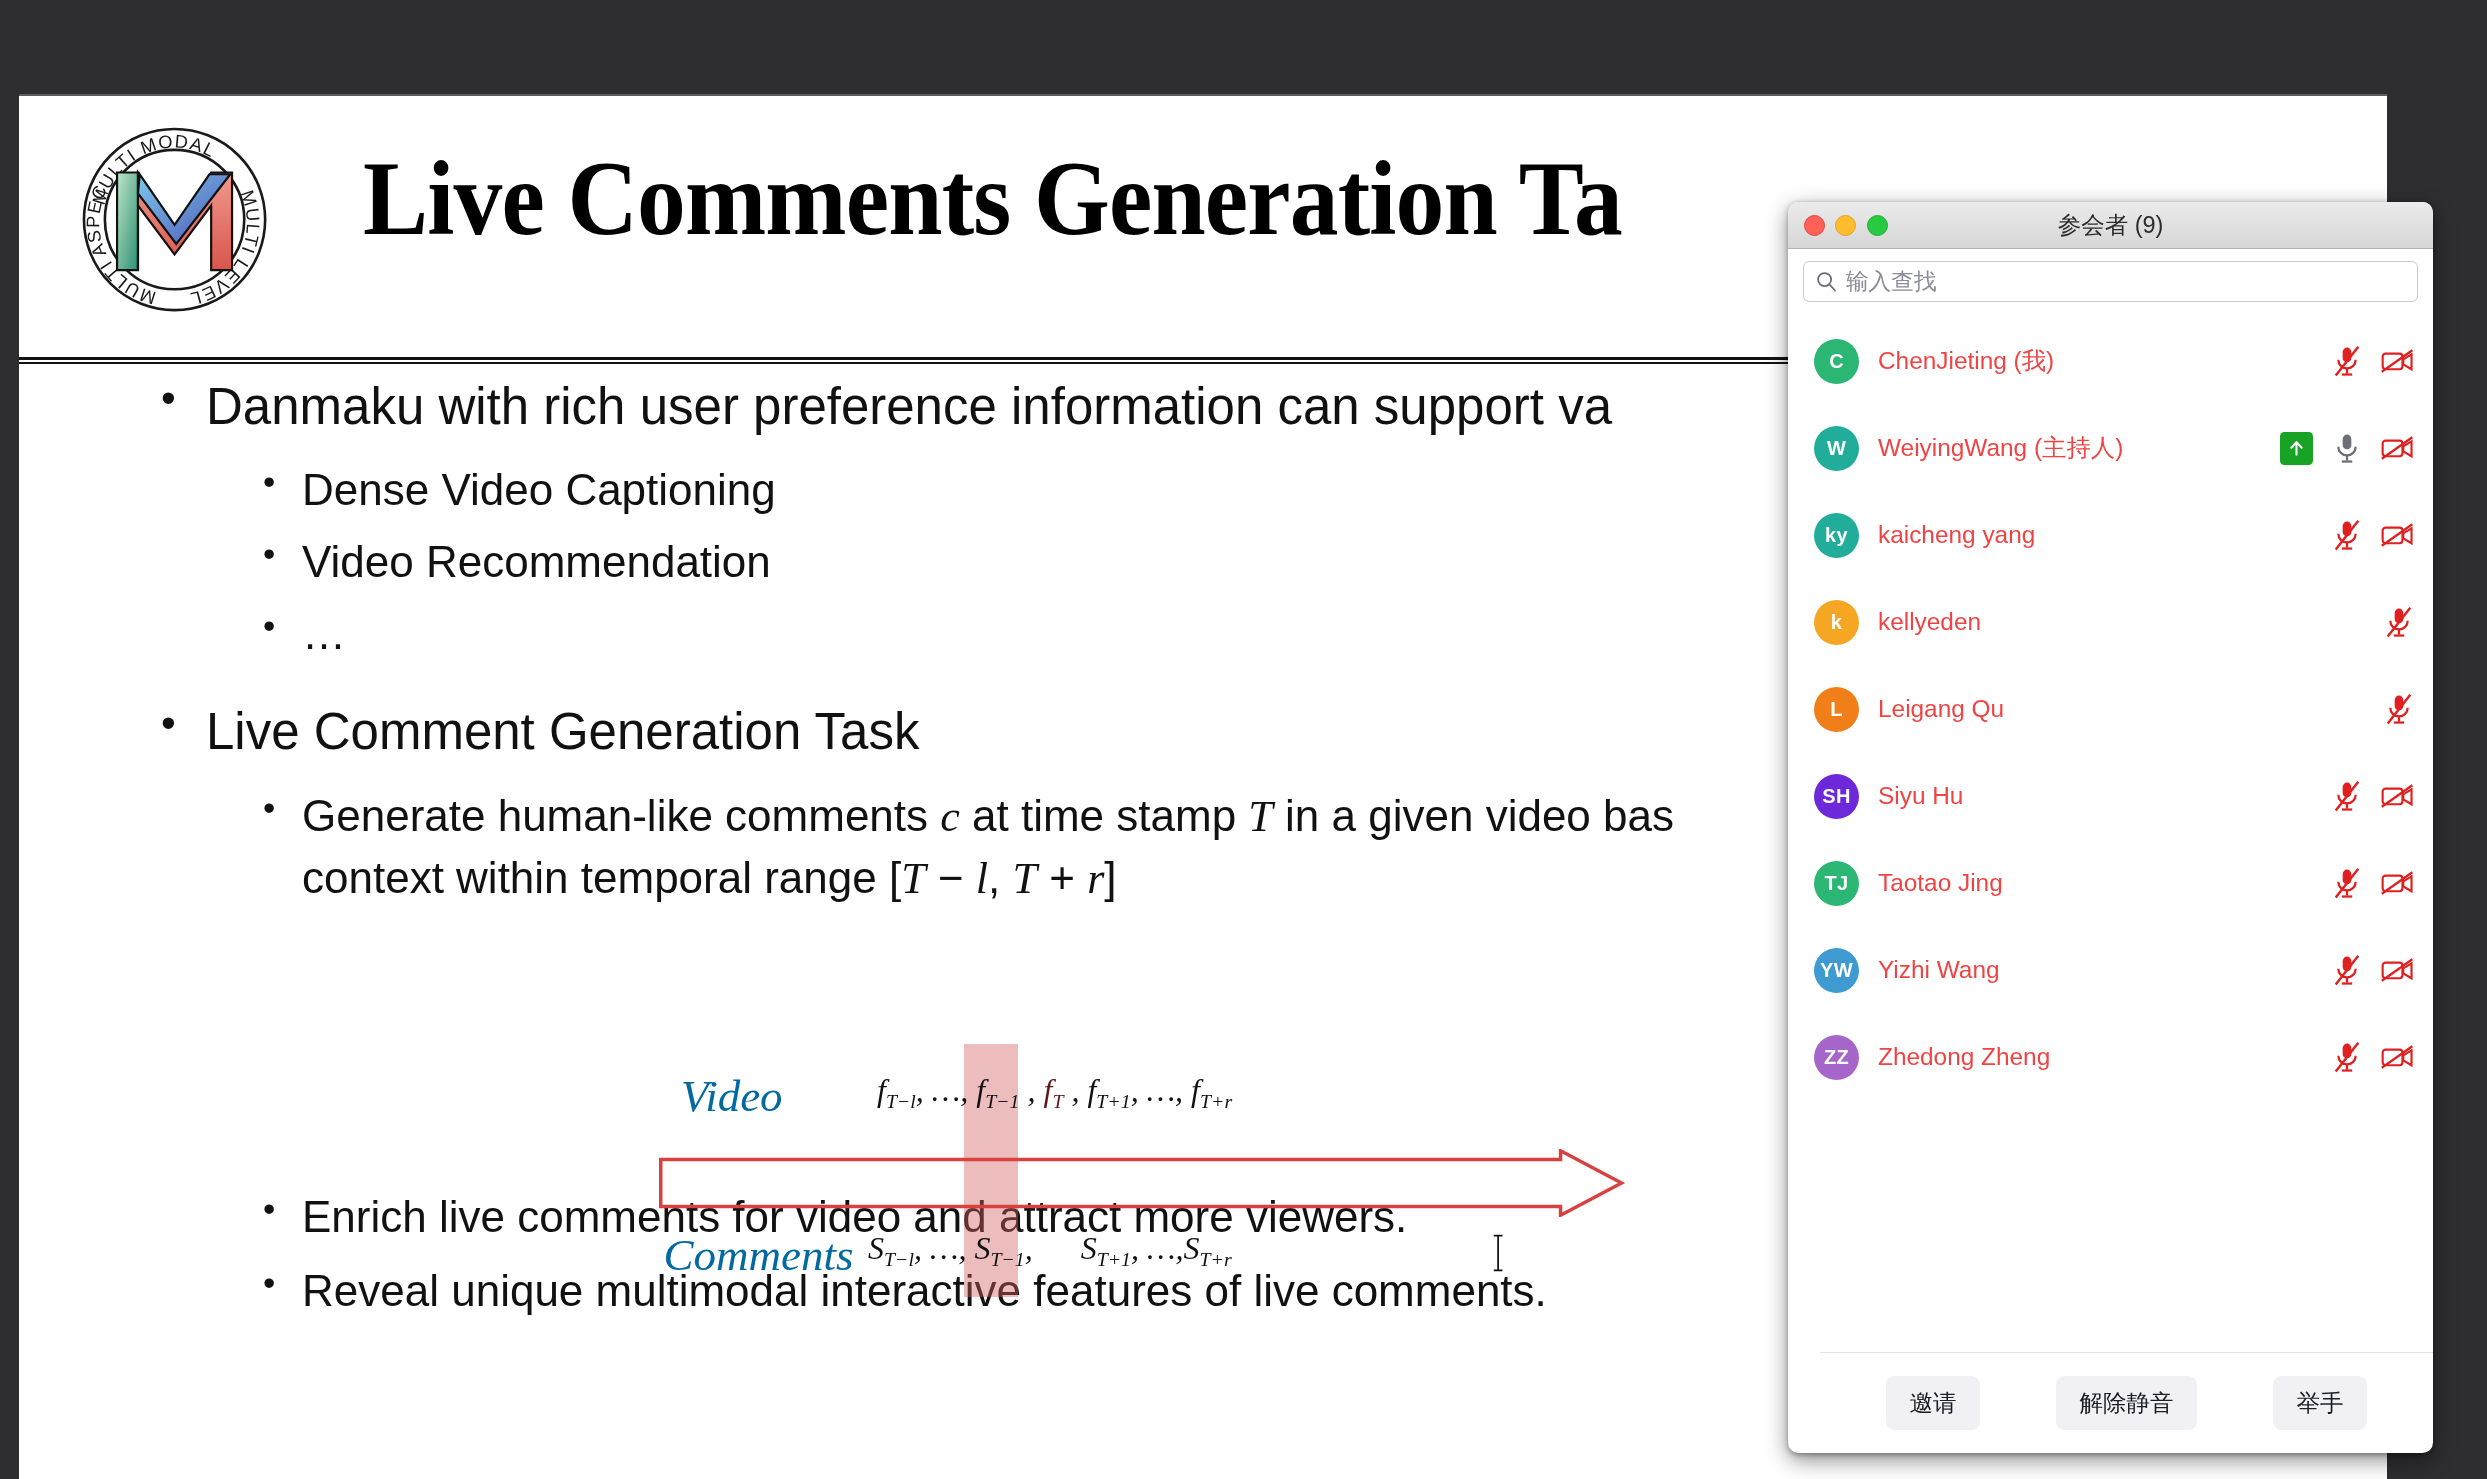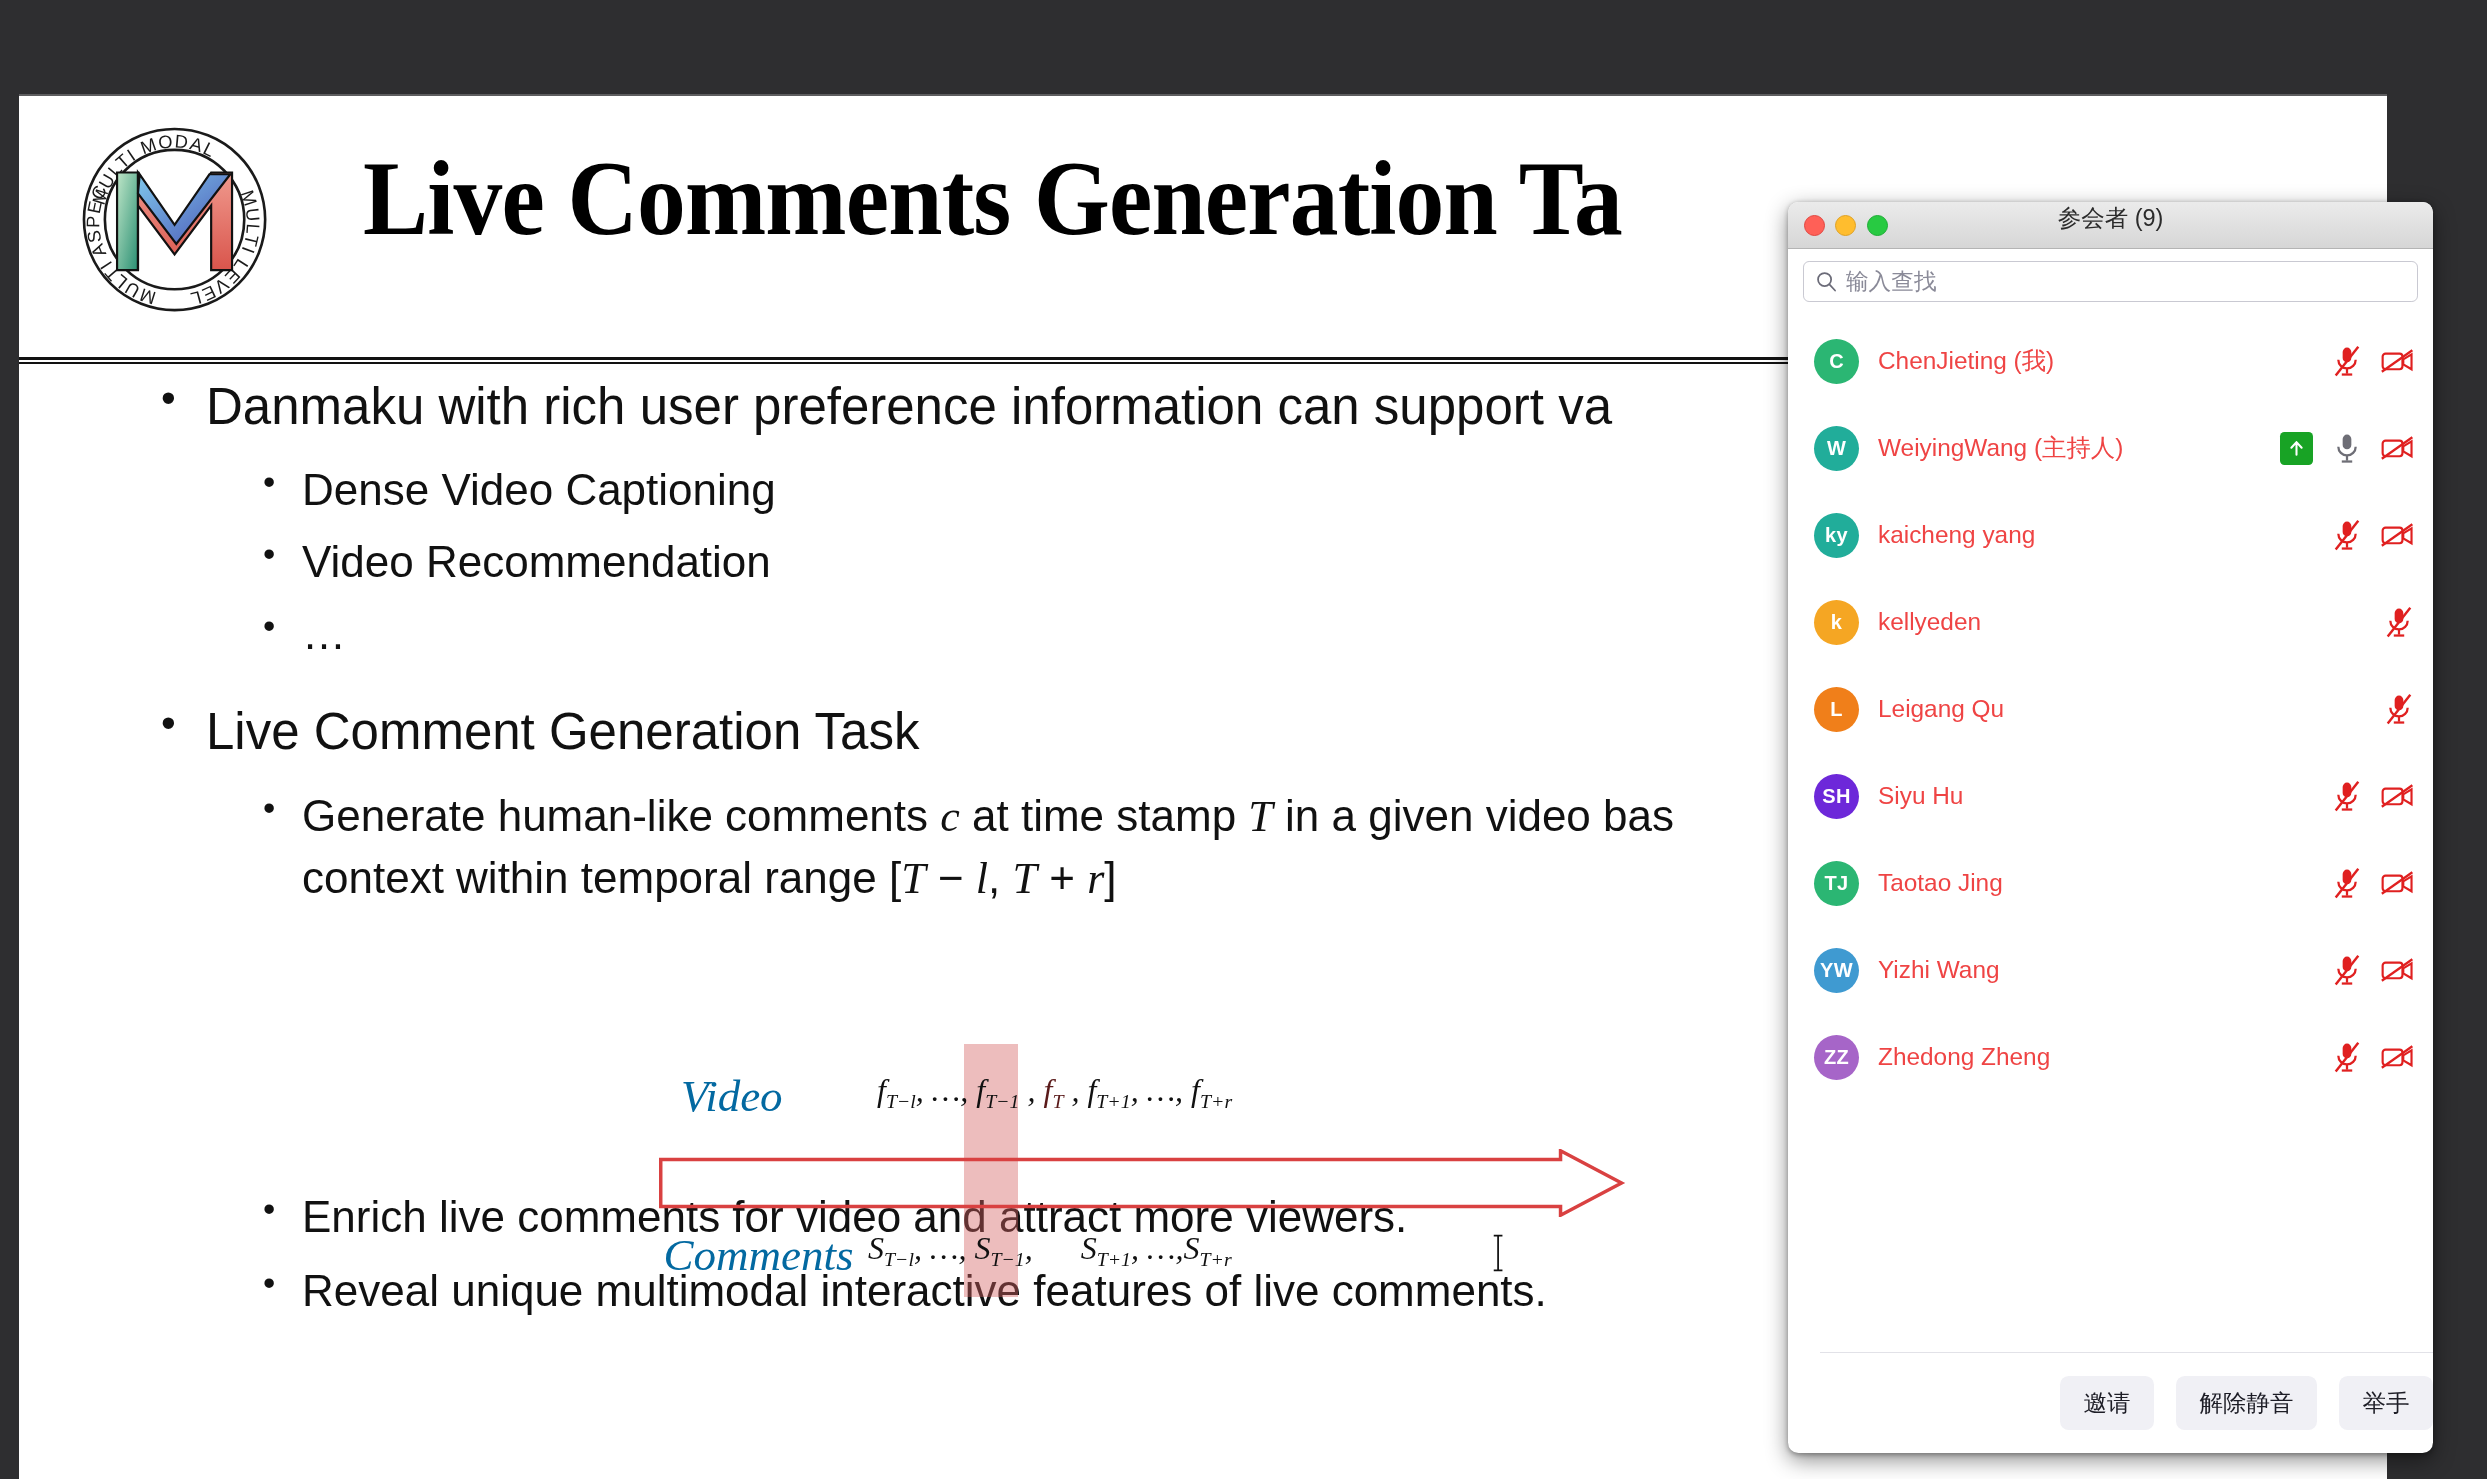--- a/index.html
+++ b/index.html
@@ -114,21 +114,21 @@
     border-radius:10.5px;
     box-shadow:0 7px 22.7px rgba(0,0,0,0.45), 0 1.7px 5.2px rgba(0,0,0,0.3);
     overflow:hidden;
     display:flex;flex-direction:column;
   }
   #panel-titlebar{
     height:46px;flex:0 0 46px;
     background:linear-gradient(#ebebeb,#d6d6d6);
     border-bottom:0.9px solid #b4b4b4;
     position:relative;
-    display:flex;justify-content:center;
+    display:flex;align-items:center;justify-content:center;
   }
   #traffic{
     position:absolute;left:15.7px;top:0;height:100%;
     display:flex;align-items:center;gap:10.5px;
   }
   .tl{width:19px;height:19px;border-radius:50%;}
   #tl-close{background:#ff6057;border:0.9px solid #e14640;}
   #tl-min{background:#ffbd2e;border:0.9px solid #dfa123;}
   #tl-max{background:#28ca42;border:0.9px solid #1dad35;}
   #panel-title{
@@ -166,21 +166,21 @@
   .pstatus{
     display:flex;align-items:center;gap:19px;flex:0 0 auto;
   }
   .share-badge{
     width:33px;height:33px;border-radius:4.4px;background:#18a325;
     display:flex;align-items:center;justify-content:center;
   }
 
   #panel-footer{
     flex:0 0 auto;border-top:0.9px solid #e2e2e8;
-    height:100px;display:flex;align-items:center;justify-content:flex-end;gap:22px;margin-left:32px;
+    height:100px;display:flex;align-items:center;justify-content:center;gap:76px;margin-left:32px;
   }
   .foot-btn{
     background:#f0f0f5;border:none;border-radius:8.7px;
     padding:11.3px 23.5px;font-size:23.5px;color:#1d1d26;
     font-family:"Liberation Sans", sans-serif;cursor:pointer;
   }
 </style>
 </head>
 <body>
 

